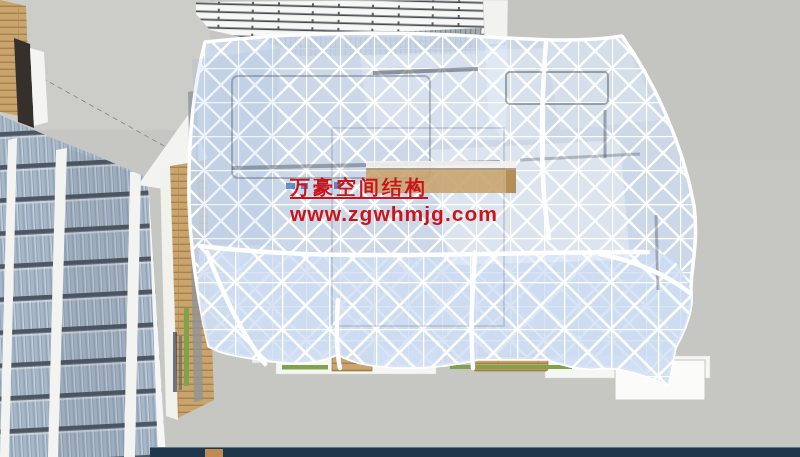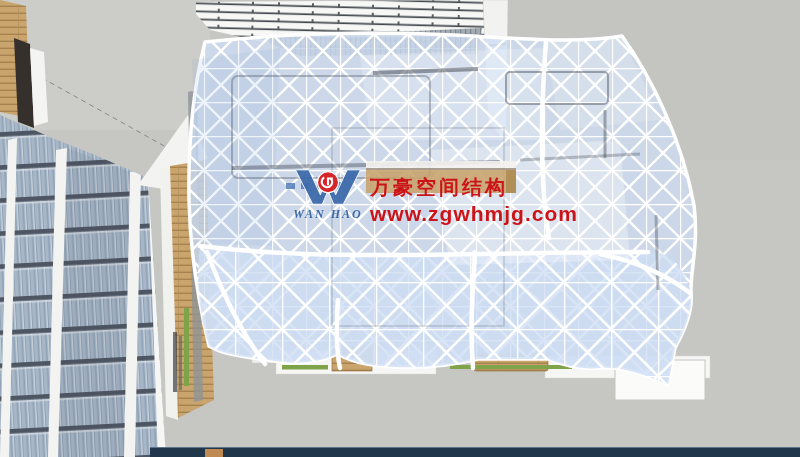--- a/index.html
+++ b/index.html
@@ -30,21 +30,21 @@
     font-family:"Liberation Serif",serif;
     font-style:italic;font-weight:bold;font-size:12px;
     letter-spacing:2px;margin-top:-3px;white-space:nowrap;
     text-shadow:0 0 2px rgba(255,255,255,.6);
   }
   .wm-right{margin-left:2px;padding-top:10px;}
   .wm-cn{
     font-family:"DejaVu Sans",sans-serif;
     font-weight:bold;font-size:20px;line-height:22px;
     color:var(--wm-red);letter-spacing:3px;white-space:nowrap;
-    text-underline-offset:3px;
+    text-decoration:underline;text-underline-offset:3px;
   }
   .wm-url{
     font-family:Liberation Sans, sans-serif;
     font-weight:bold;font-size:21px;line-height:23px;
     color:var(--wm-red);letter-spacing:1px;white-space:nowrap;margin-top:4px;
   }
 </style>
 </head>
 <body>
 
@@ -197,28 +197,19 @@
     </g>
 
     <g>
       <rect x="150" y="447" width="650" height="1.5" fill="#5d7489"></rect>
       <rect x="150" y="448" width="650" height="9" style="fill:var(--footer-navy)"></rect>
       <rect x="205" y="449" width="18" height="8" fill="#c08a52"></rect>
     </g>
   </svg>
 
   <div class="watermark">
-    <div class="wm-logo">
-      <svg width="76" height="44" viewBox="0 0 76 46">
-        <path d="M4,4 L18,4 L30,30 L36,14 L40,14 L46,30 L58,4 L72,4 L54,40 L44,40 L38,26 L32,40 L22,40 Z" style="fill:var(--wm-blue)" stroke="#ffffff" stroke-width="1" opacity="0.92"></path>
-        <circle cx="38" cy="17" r="11" fill="#d6252a" stroke="#ffffff" stroke-width="1.2"></circle>
-        <path d="M34,12 a5.5,5.5 0 1 0 7,1" stroke="#ffffff" stroke-width="2.2" fill="none"></path>
-        <path d="M43,13 h-5 v7" stroke="#ffffff" stroke-width="2.2" fill="none"></path>
-      </svg>
-      <div class="wm-logo-text">WAN HAO</div>
-    </div>
     <div class="wm-right">
       <div class="wm-cn">万豪空间结构</div>
       <div class="wm-url">www.zgwhmjg.com</div>
     </div>
   </div>
 
 </div>
 
 </body></html>

